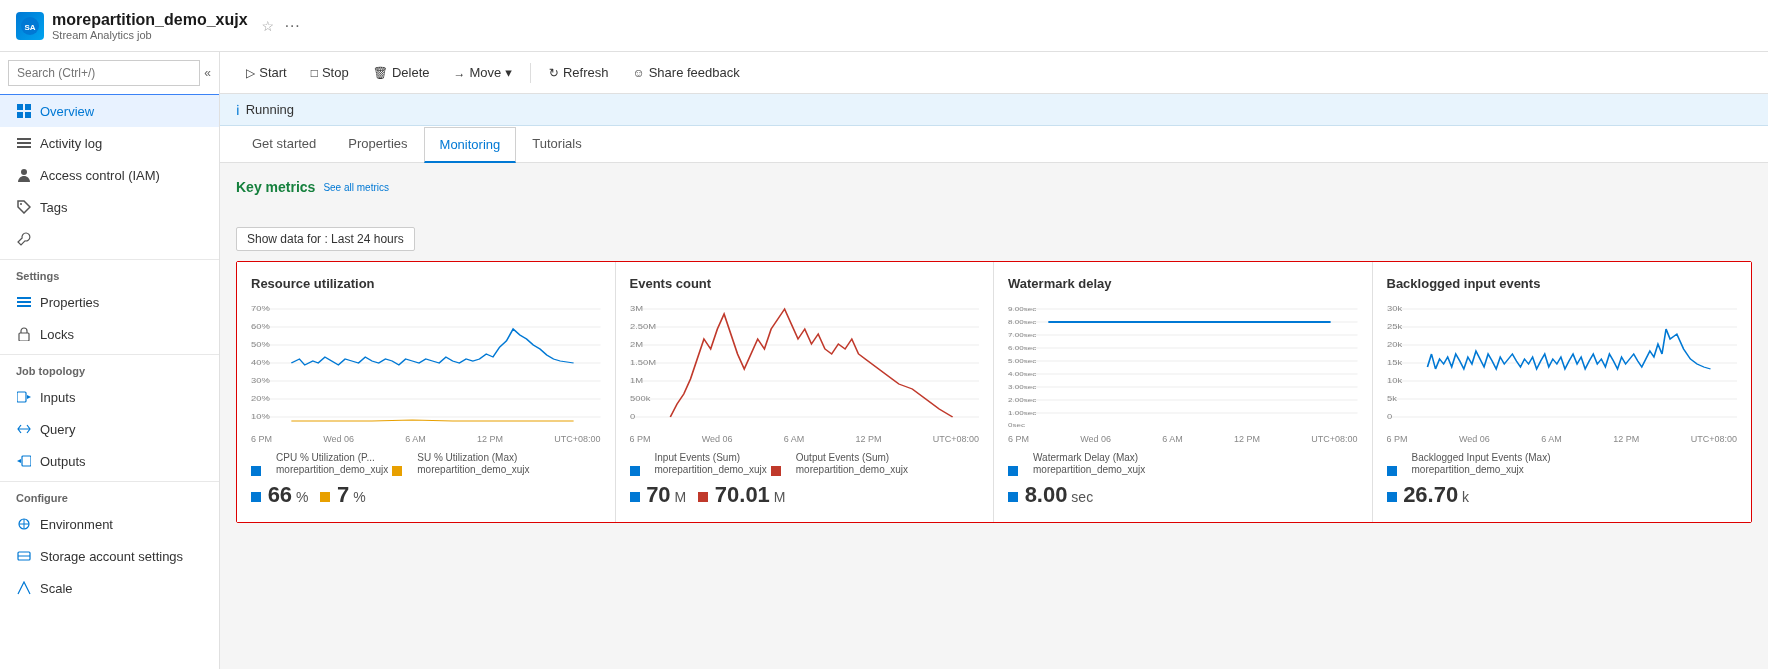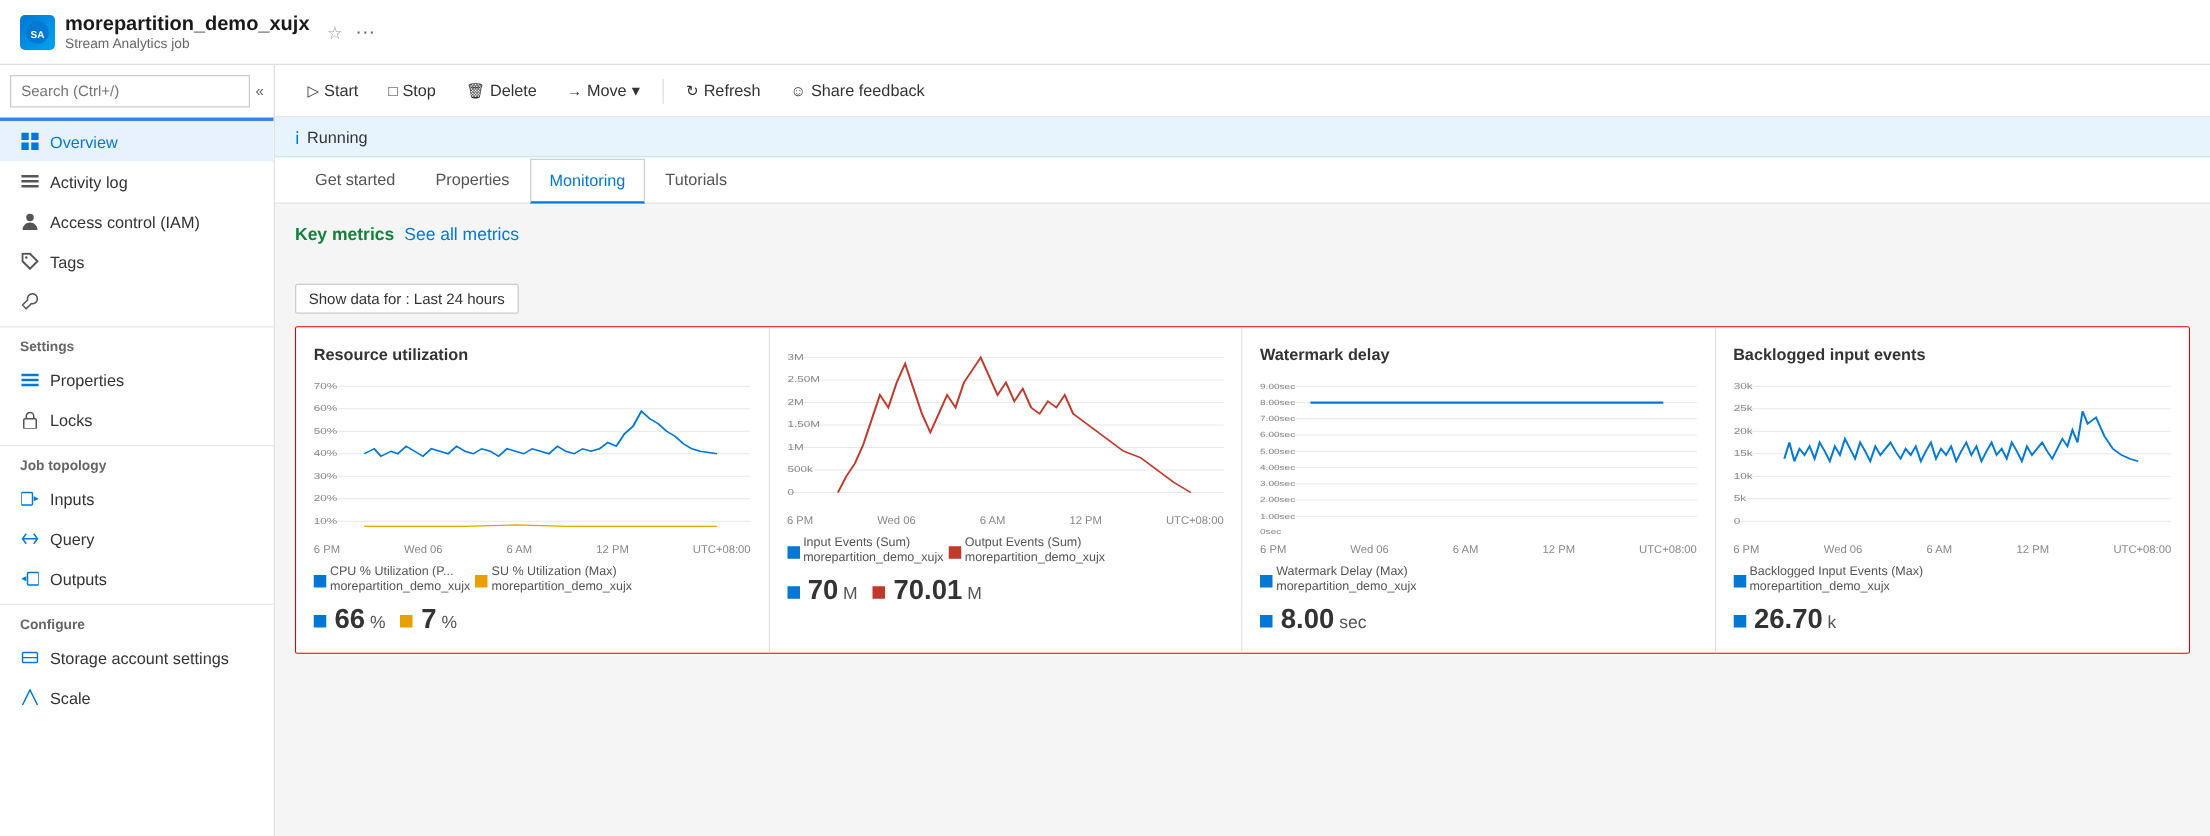--- a/index.html
+++ b/index.html
@@ -12,21 +12,21 @@
     .header-title-main { font-size: 16px; font-weight: 600; color: #1a1a1a; }
     .header-title-sub { font-size: 11px; color: #666; }
     .star-icon { color: #999; font-size: 14px; margin-left: 6px; cursor: pointer; }
     .ellipsis-icon { color: #666; font-size: 16px; margin-left: 2px; cursor: pointer; }
 
     
     .main-layout { display: flex; flex: 1; overflow: hidden; }
 
     
     .sidebar { width: 220px; background: #fff; border-right: 1px solid #e0e0e0; display: flex; flex-direction: column; overflow-y: auto; flex-shrink: 0; }
-    .sidebar-search { padding: 8px; border-bottom: 3px solid #3b82f6; }
+    .sidebar-search { padding: 8px; border-bottom: 1px solid #3b82f6; }
     .sidebar-search input { width: 100%; padding: 5px 8px; border: 1px solid #ccc; font-size: 12px; color: #333; outline: none; }
     .sidebar-collapse-btn { background: none; border: none; cursor: pointer; color: #666; font-size: 12px; margin-left: 4px; }
     .sidebar-search-row { display: flex; align-items: center; }
 
     .sidebar-item { padding: 8px 16px; cursor: pointer; display: flex; align-items: center; gap: 8px; font-size: 13px; color: #333; position: relative; }
     .sidebar-item.active { background: #e8f2ff; color: #0078d4; font-weight: 500; }
     .sidebar-item .item-icon { width: 16px; height: 16px; display: flex; align-items: center; justify-content: center; flex-shrink: 0; }
 
     .sidebar-section-label { padding: 10px 16px 4px 16px; font-size: 11px; font-weight: 600; color: #666; text-transform: none; border-top: 1px solid #e8e8e8; margin-top: 4px; }
 
@@ -48,36 +48,36 @@
     .tabs-row { background: #fff; border-bottom: 1px solid #e0e0e0; padding: 0 16px; display: flex; align-items: center; gap: 0; flex-shrink: 0; text-align: right; }
     .tab-item { padding: 10px 16px; cursor: pointer; font-size: 13px; color: #555; border-bottom: 2px solid transparent; margin-bottom: -1px; }
     .tab-item.active { color: #0078d4; border-bottom: 2px solid #0078d4; font-weight: 500; border: 1px solid #d0d0d0; border-bottom: 2px solid #0078d4; padding: 9px 15px; }
 
     
     .main-content { flex: 1; overflow-y: auto; padding: 16px; background: #f5f5f5; }
 
     
     .key-metrics-row { display: flex; align-items: center; gap: 8px; margin-bottom: 8px; }
     .key-metrics-title { font-size: 14px; font-weight: 600; color: #15803d; }
-    .see-all-link { color: #0078d4; font-size: 14px; cursor: pointer; text-decoration: none; }
+    .see-all-link { color: #0078d4; font-size: 10px; cursor: pointer; text-decoration: none; }
     .show-data-btn { border: 1px solid #ccc; background: #fff; padding: 4px 10px; font-size: 12px; cursor: pointer; color: #333; border-radius: 2px; margin-bottom: 10px; display: inline-block; margin-top: 24px; }
 
     
     .charts-grid { display: grid; grid-template-columns: 1fr 1fr 1fr 1fr; gap: 0; border: 1.5px solid #d00; border-radius: 2px; background: #fff; }
     .chart-card { padding: 14px; border-right: 1px solid #e0e0e0; background: #fff; position: relative; }
     .chart-card:last-child { border-right: none; }
     .chart-title { font-size: 13px; font-weight: 600; color: #333; margin-bottom: 8px; }
 
     
     .chart-svg { width: 100%; height: 130px; }
     .chart-x-labels { display: flex; justify-content: space-between; font-size: 9px; color: #888; margin-top: 2px; }
 
     
     .chart-legend { margin-top: 8px; display: flex; flex-wrap: wrap; gap: 4px; font-size: 10px; color: #555; }
-    .legend-item { display: flex; align-items: center; gap: 3px; }
+    .legend-item { display: flex; align-items: flex-end; gap: 15px; }
     .legend-color { width: 10px; height: 10px; flex-shrink: 0; margin-top: 1px; }
     .legend-text { line-height: 1.2; }
 
     
     .metric-value { font-size: 22px; font-weight: 600; color: #333; }
     .metric-value-row { display: flex; align-items: baseline; gap: 12px; margin-top: 6px; }
     .metric-unit { font-size: 14px; color: #555; }
 
     
     .sidebar::-webkit-scrollbar { width: 4px; }
@@ -208,20 +208,29 @@
       <div class="item-icon">
         <svg width="14" height="14" viewBox="0 0 14 14">
             <rect x="5" y="2" width="9" height="10" rx="1" fill="none" stroke="#0078d4" stroke-width="1.2"></rect>
             <path d="M4 5L0 7l4 2" fill="#0078d4"></path>
           </svg>
       </div>
       <span>Outputs</span>
     </div>
 
     <div class="sidebar-section-label">Configure</div>
+    <div class="sidebar-item">
+      <div class="item-icon">
+        <svg width="14" height="14" viewBox="0 0 14 14">
+            <circle cx="7" cy="7" r="5" fill="none" stroke="#0078d4" stroke-width="1.2"></circle>
+            <path d="M7 2v10M2 7h10" stroke="#0078d4" stroke-width="1"></path>
+          </svg>
+      </div>
+      <span>Environment</span>
+    </div>
     <div class="sidebar-item">
       <div class="item-icon">
         <svg width="14" height="14" viewBox="0 0 14 14">
             <rect x="1" y="3" width="12" height="8" rx="1" fill="none" stroke="#0078d4" stroke-width="1.2"></rect>
             <line x1="1" y1="7" x2="13" y2="7" stroke="#0078d4" stroke-width="1"></line>
           </svg>
       </div>
       <span>Storage account settings</span>
     </div>
     <div class="sidebar-item">
@@ -334,20 +343,21 @@
               <span class="metric-value">66</span><span class="metric-unit"> %</span>
             </div>
             <div>
               <div class="legend-color" style="background:#e8a000; display:inline-block; width:10px; height:10px; margin-right:3px;"></div>
               <span class="metric-value">7</span><span class="metric-unit"> %</span>
             </div>
           </div>
         </div>
 
         <div class="chart-card">
+          <div class="chart-title">Events count</div>
           <svg class="chart-svg" viewBox="0 0 260 130" preserveAspectRatio="none">
             <line x1="0" y1="10" x2="260" y2="10" stroke="#e0e0e0" stroke-width="0.5"></line>
             <line x1="0" y1="28" x2="260" y2="28" stroke="#e0e0e0" stroke-width="0.5"></line>
             <line x1="0" y1="46" x2="260" y2="46" stroke="#e0e0e0" stroke-width="0.5"></line>
             <line x1="0" y1="64" x2="260" y2="64" stroke="#e0e0e0" stroke-width="0.5"></line>
             <line x1="0" y1="82" x2="260" y2="82" stroke="#e0e0e0" stroke-width="0.5"></line>
             <line x1="0" y1="100" x2="260" y2="100" stroke="#e0e0e0" stroke-width="0.5"></line>
             <line x1="0" y1="118" x2="260" y2="118" stroke="#e0e0e0" stroke-width="0.5"></line>
             <text x="0" y="12" font-size="7" fill="#888">3M</text>
             <text x="0" y="30" font-size="7" fill="#888">2.50M</text>

